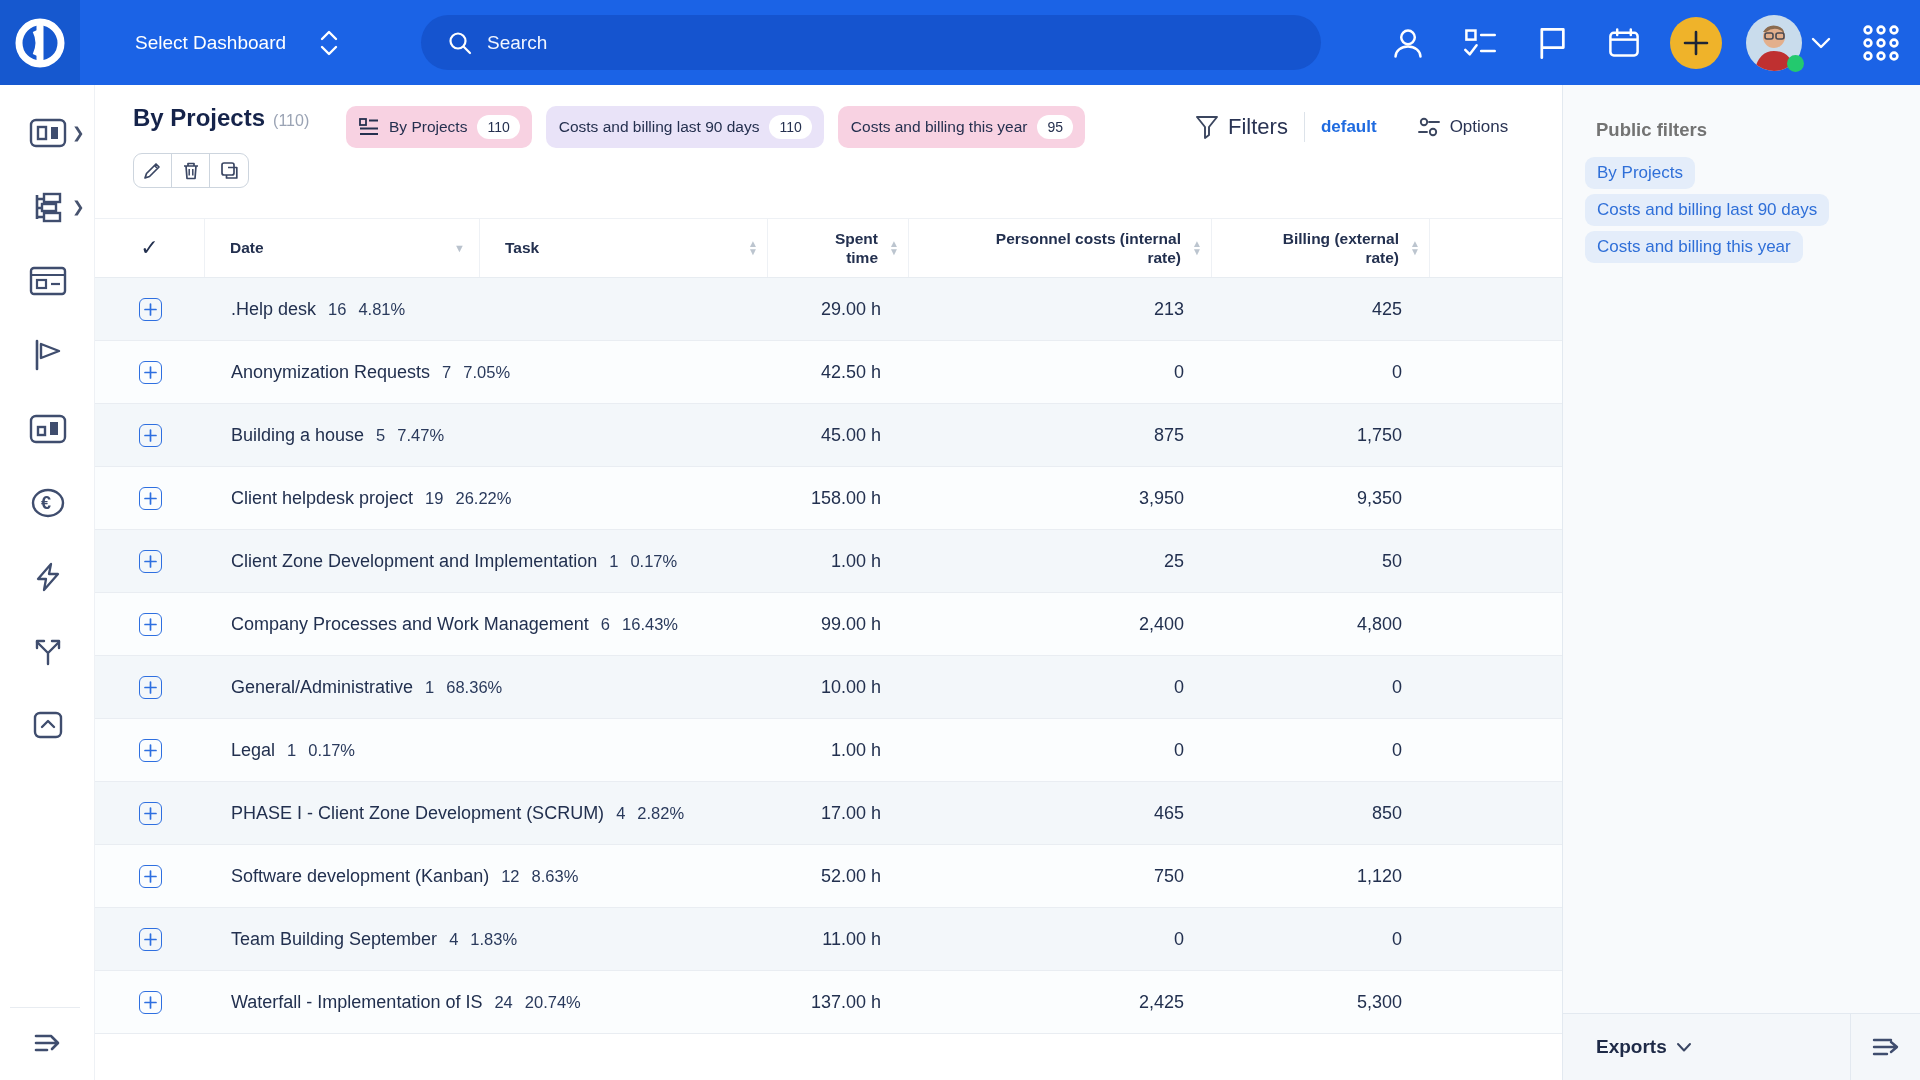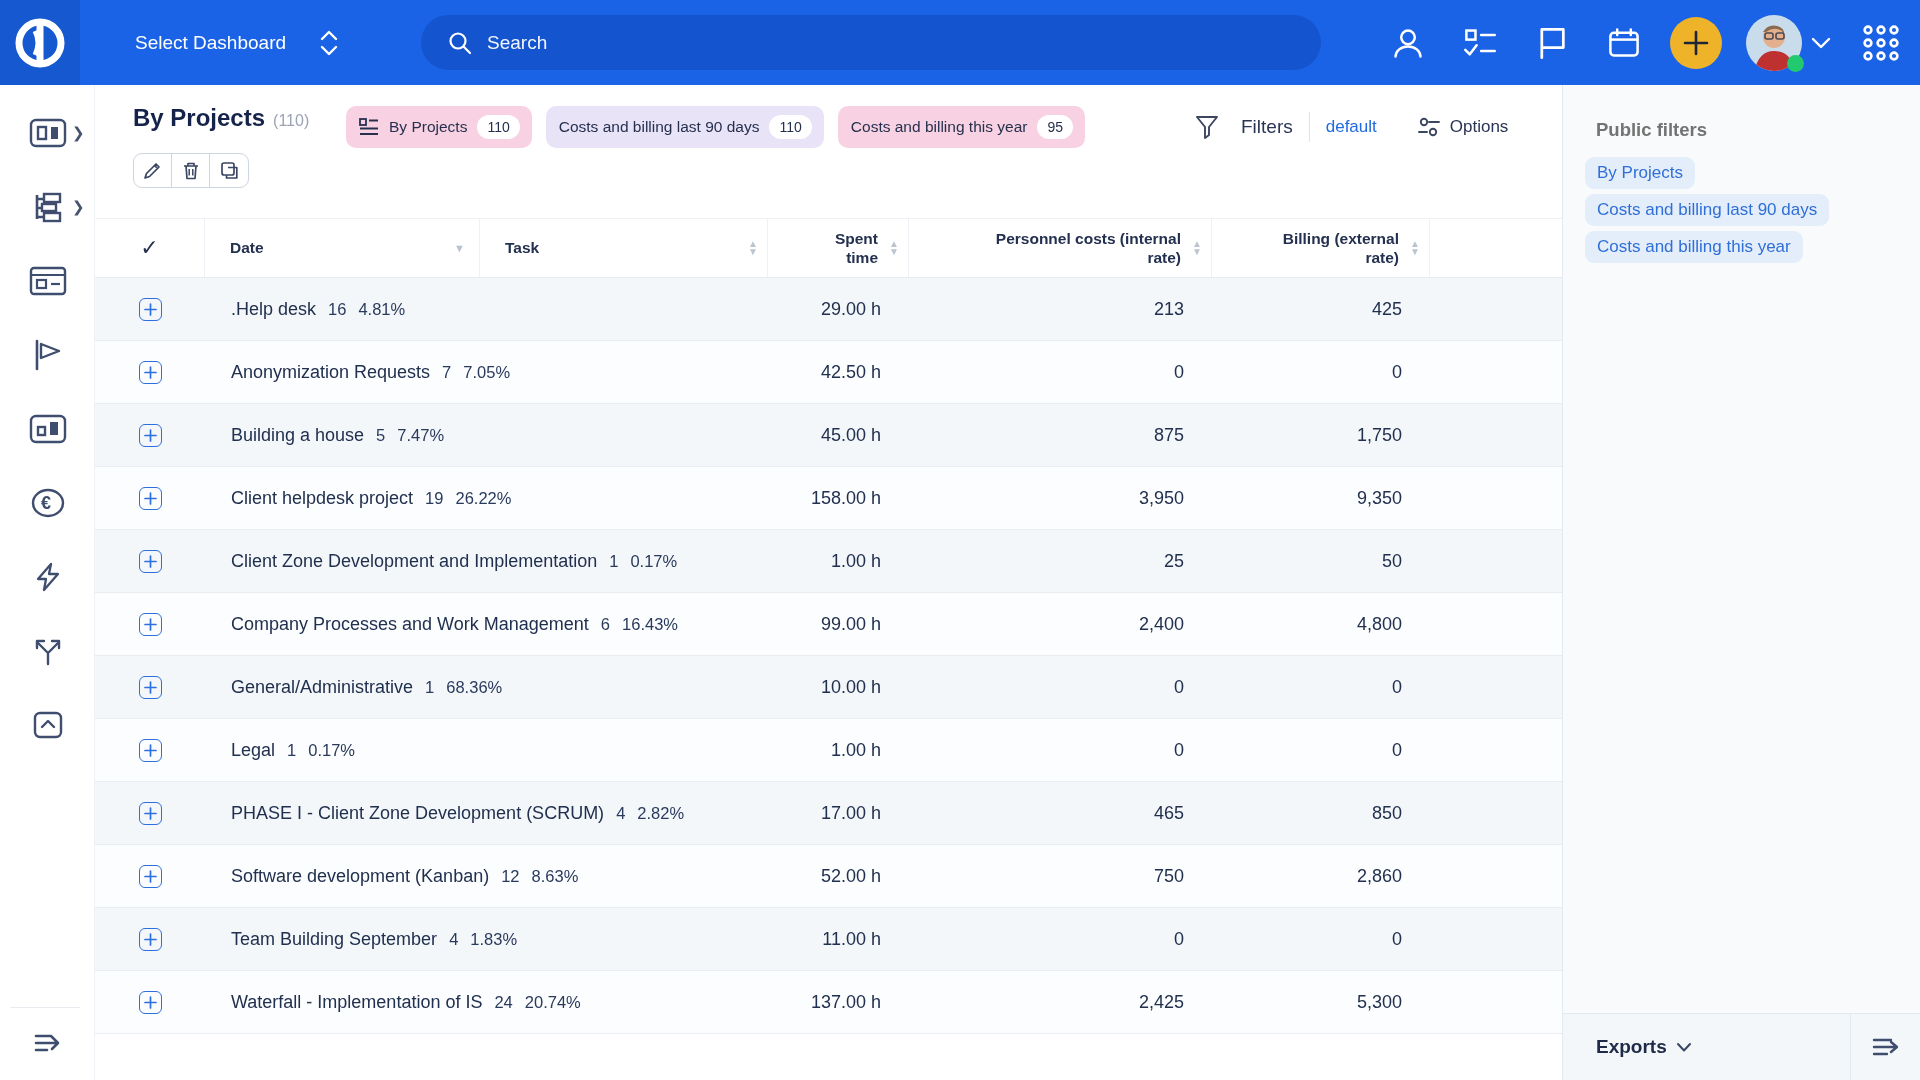--- a/index.html
+++ b/index.html
@@ -35,23 +35,23 @@
 
   
   .main { position:absolute; top:85px; left:95px; width:1467px; bottom:0; background:#fff; }
   .page-title { position:absolute; left:38px; top:19px; font-size:24px; font-weight:700; color:#15234a; }
   .page-count { font-size:16px; font-weight:400; color:#9aa3b4; margin-left:8px; }
   .chips { position:absolute; left:251px; top:21px; display:flex; gap:14px; }
   .chip { height:42px; border-radius:10px; display:flex; align-items:center; gap:10px; padding:0 12px 0 13px;
           font-size:15.5px; color:#25304f; cursor:pointer; white-space:nowrap; }
   .chip .badge { background:#fff; border-radius:999px; padding:4px 10px; font-size:14px; color:#25304f; }
   .filters-zone { position:absolute; left:1100px; top:21px; height:42px; display:flex; align-items:center; }
-  .filters-zone .lbl { font-size:19px; color:#2a3454; margin-left:22px; cursor:pointer; }
+  .filters-zone .lbl { font-size:22px; color:#2a3454; margin-left:9px; cursor:pointer; }
   .vdiv { width:1px; height:30px; background:#dde3ea; margin:0 16px; }
-  .default-link { color:#1f6be0; font-size:17px; font-weight:400; cursor:pointer; }
+  .default-link { color:#1f6be0; font-size:17px; font-weight:700; cursor:pointer; }
   .options { display:flex; align-items:center; margin-left:40px; cursor:pointer; }
   .options .lbl { font-size:17px; color:#2a3454; margin-left:9px; }
   .edit-toolbar { position:absolute; left:38px; top:68px; display:flex; border:1px solid #cdd5de;
                   border-radius:9px; overflow:hidden; background:#fff; }
   .edit-toolbar .ebtn { width:38px; height:33px; display:flex; align-items:center; justify-content:center;
                         cursor:pointer; border-right:1px solid #cdd5de; }
   .edit-toolbar .ebtn:last-child { border-right:none; }
 
   
   .thead { position:absolute; left:0; top:133px; width:1467px; height:60px; display:grid;
@@ -525,21 +525,21 @@
           <svg width="13" height="13" viewBox="0 0 13 13">
             <path d="M6.5 1 V12 M1 6.5 H12" stroke="#2e6fe0" stroke-width="1.7" stroke-linecap="round"></path>
           </svg>
         </span>
       </div>
       <div class="c-task">
         <span class="tname">Software development (Kanban)</span><span class="tmeta">12</span><span class="tmeta">8.63%</span>
       </div>
       <div class="c-num">52.00 h</div>
       <div class="c-num">750</div>
-      <div class="c-num">2,860</div>
+      <div class="c-num">1,120</div>
       <div></div>
     </div>
 
     <div class="trow tint">
       <div class="c-check">
         <span class="plusbtn">
           <svg width="13" height="13" viewBox="0 0 13 13">
             <path d="M6.5 1 V12 M1 6.5 H12" stroke="#2e6fe0" stroke-width="1.7" stroke-linecap="round"></path>
           </svg>
         </span>

